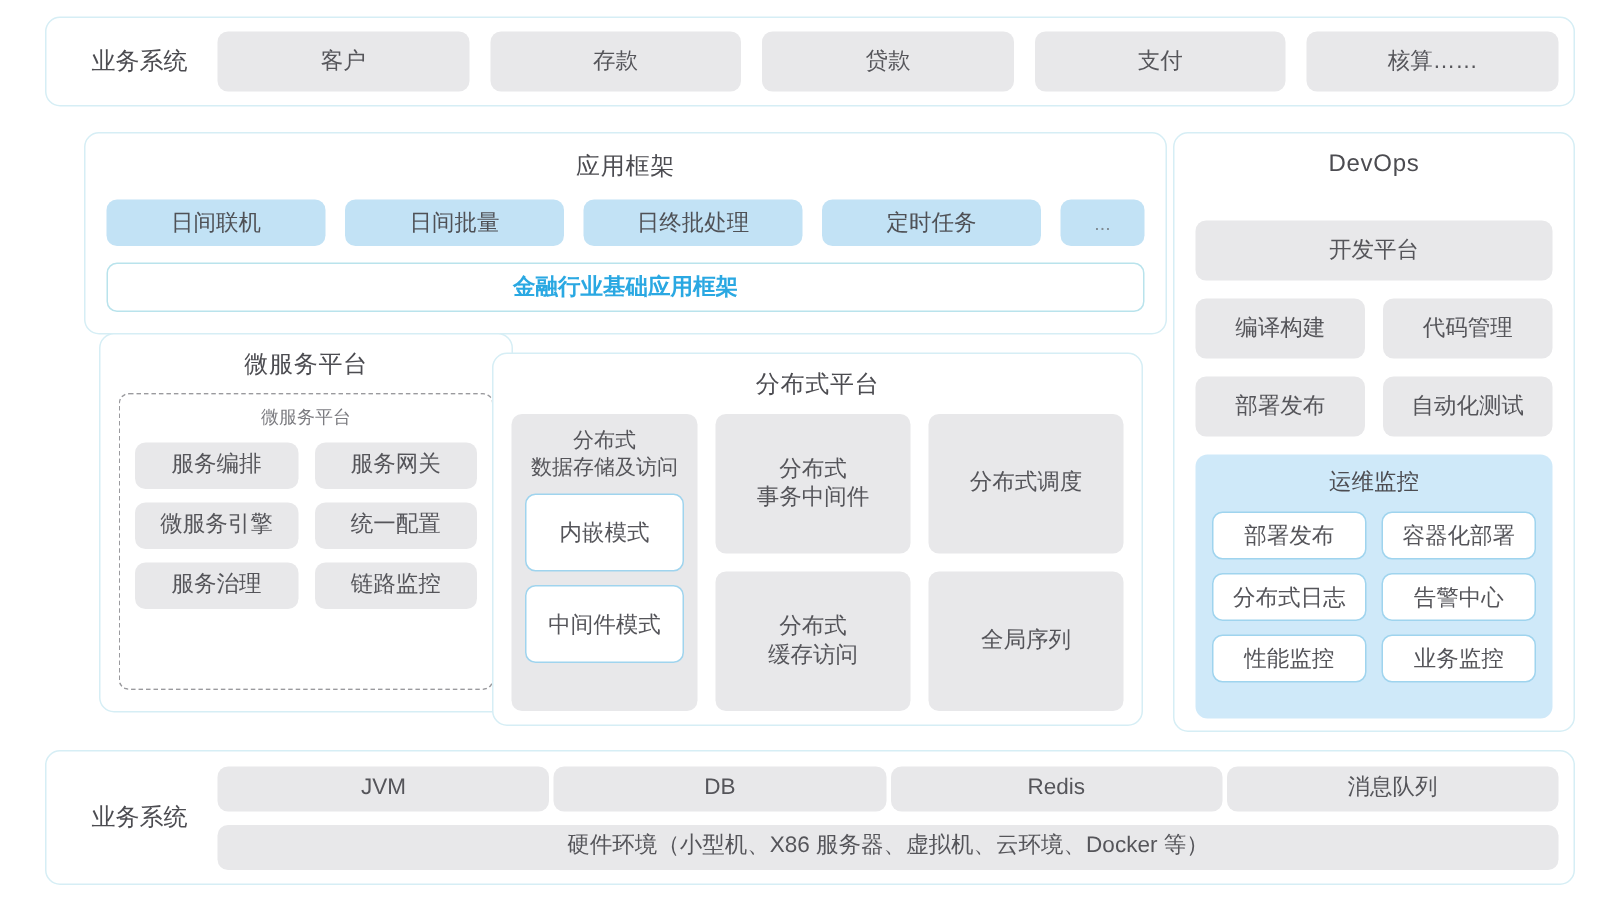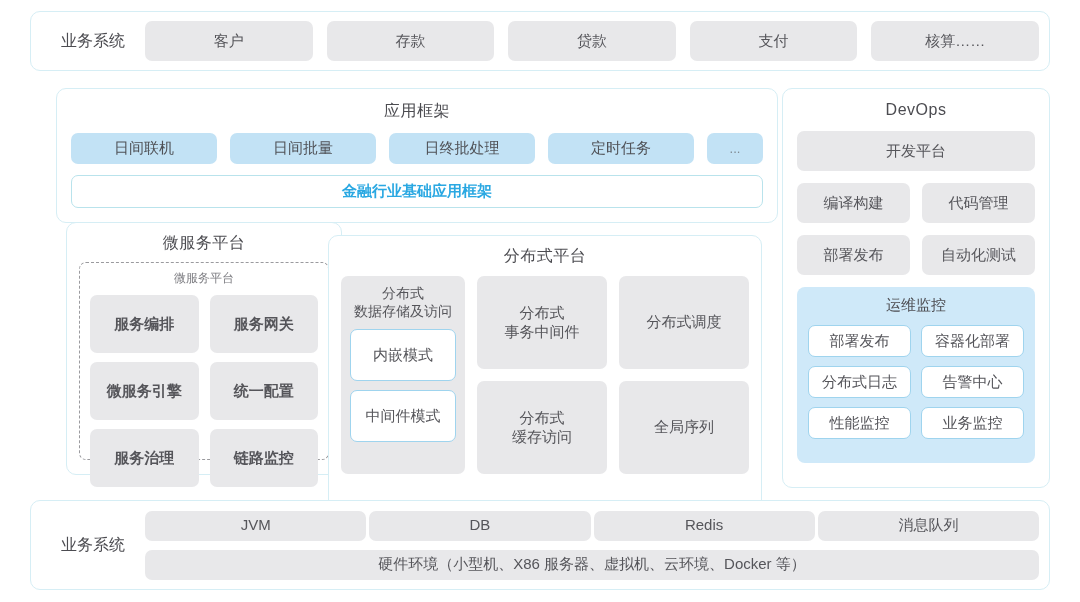--- a/index.html
+++ b/index.html
@@ -86,40 +86,40 @@
 
   
   .msp { position: absolute; left: 0; top: 134px; width: 276px; height: 253px; padding: 10px 12px 12px; margin-left: 26px; }
   .msp .panel-title { margin-bottom: 8px; }
   .msp .dashed {
     border: 1px dashed #9a9a9e; border-radius: 7px;
     height: 198px; padding: 7px 10px 10px;
   }
   .msp .dashed .inner-title { text-align: center; font-size: 12px; color: #7c7c81; margin-bottom: 8px; }
   .msp .grid { display: grid; grid-template-columns: 1fr 1fr; gap: 9px 11px; }
-  .msp .grid .gtile { height: 58px; font-weight: bold; }
-
-  
-  .dsp { position: absolute; left: 288px; top: 147px; width: 434px; height: 315px; padding: 10px 12px 12px; }
+  .msp .grid .gtile { height: 31px; }
+
+  
+  .dsp { position: absolute; left: 288px; top: 147px; width: 434px; height: 249px; padding: 10px 12px 12px; }
   .dsp .panel-title { margin-bottom: 9px; }
   .dsp .cols { display: flex; gap: 12px; height: 198px; }
   .dsp .col-a { flex: 0 0 124px; display: flex; flex-direction: column; }
   .dsp .col-a .wrap {
     background: #e8e8ea; border-radius: 7px; height: 100%;
     padding: 8px 9px 9px; display: flex; flex-direction: column;
   }
   .dsp .col-a .cap { text-align: center; font-size: 14px; color: #55555a; line-height: 1.3; margin-bottom: 9px; }
   .dsp .col-a .wtile { height: 52px; }
   .dsp .col-a .wtile + .wtile { margin-top: 9px; }
   .dsp .col-b, .dsp .col-c { flex: 1; display: flex; flex-direction: column; gap: 12px; }
   .dsp .col-b .gtile, .dsp .col-c .gtile { flex: 1; }
 
   
   .devops { position: absolute; left: 752px; top: 0; width: 268px; height: 400px; padding: 12px 14px 14px; }
-  .devops .panel-title { margin-bottom: 12px; }
+  .devops .panel-title { margin-bottom: 28px; }
   .devops .full { height: 40px; margin-bottom: 12px; }
   .devops .duo { display: flex; gap: 12px; height: 40px; margin-bottom: 12px; }
   .devops .duo .gtile { flex: 1; }
   .ops {
     background: #cfe9f9; border-radius: 8px;
     padding: 9px 11px 12px; height: 176px;
   }
   .ops .ops-title { text-align: center; font-size: 15px; color: #4c4c51; margin-bottom: 10px; }
   .ops .grid { display: grid; grid-template-columns: 1fr 1fr; gap: 9px 10px; }
   .ops .grid .wtile { height: 32px; }

